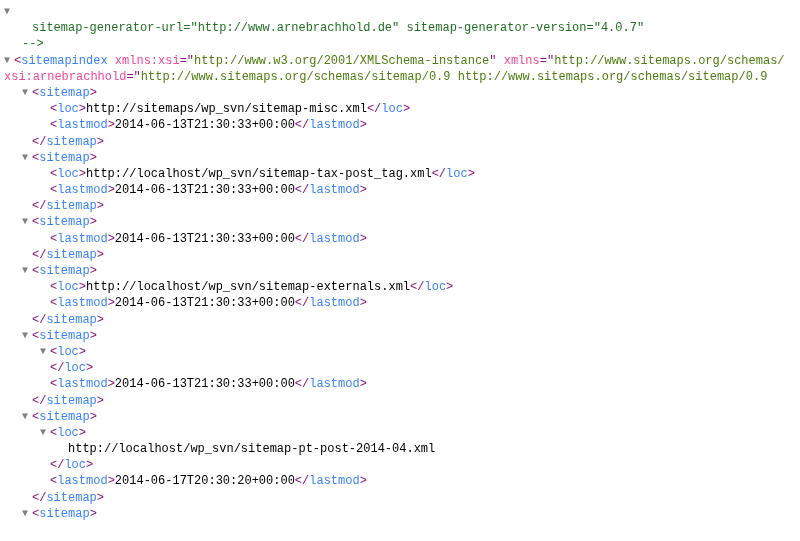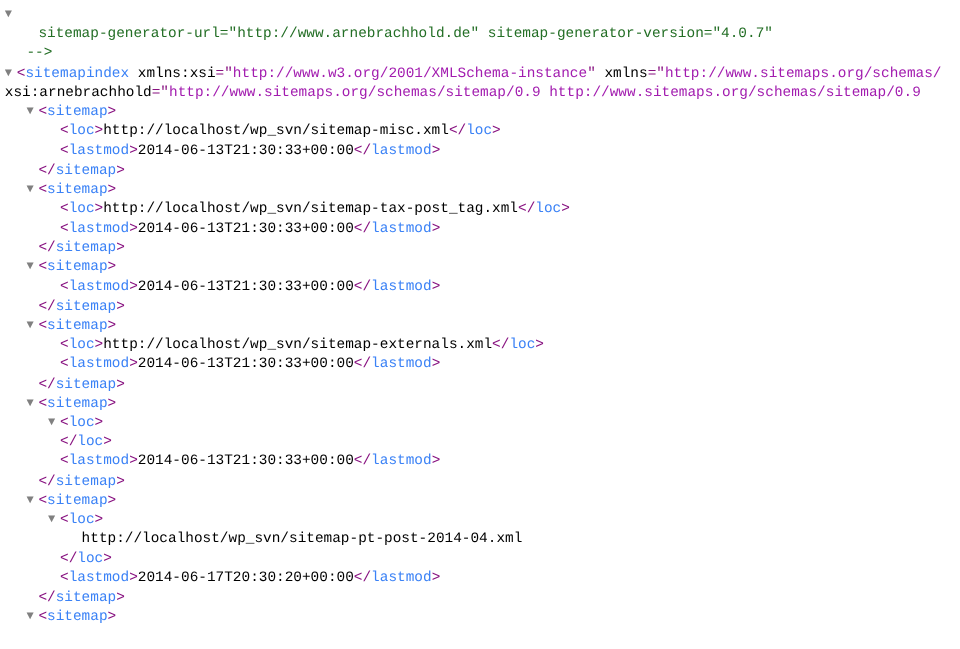--- a/index.html
+++ b/index.html
@@ -20,38 +20,38 @@
     display: inline-block;
     width: 10px;
     color: #808080;
     font-size: 10px;
     vertical-align: 1px;
     user-select: none;
     cursor: pointer;
   }
   .nop { display:inline-block; width:10px; }
   .tagname { color: #3b82f6; }
-  .attrname { color: #000000; }
-  .attrval  { color: #a21caf; text-align: right; }
+  .attrname { color: #ec4899; }
+  .attrval  { color: #4d7c0f; text-align: right; }
   .comment  { color: #236e25; }
   .text     { color: #000; }
   .punct    { color: #881280; }
 </style>
 </head>
 <body>
 
 <div id="tree">
     <div class="line "><span class="tri">▼</span><span class="comment"></span></div>
     <div class="line indent1"><span class="nop"></span><span class="comment">sitemap-generator-url="http://www.arnebrachhold.de" sitemap-generator-version="4.0.7"</span></div>
     <div class="line indent1"><span class="comment">--&gt;</span></div>
     <div class="line indent1"><span class="comment"></span></div>
     <div class="line "><span class="tri">▼</span><span class="punct">&lt;</span><span class="tagname">sitemapindex</span> <span class="attrname">xmlns:xsi</span><span class="punct">="</span><span class="attrval">http://www.w3.org/2001/XMLSchema-instance</span><span class="punct">"</span> <span class="attrname">xmlns</span><span class="punct">="</span><span class="attrval">http://www.sitemaps.org/schemas/</span></div>
     <div class="line "><span class="attrname">xsi:arnebrachhold</span><span class="punct">="</span><span class="attrval">http://www.sitemaps.org/schemas/sitemap/0.9 http://www.sitemaps.org/schemas/sitemap/0.9</span></div>
     <div class="line indent1"><span class="tri">▼</span><span><span class="punct">&lt;</span><span class="tagname">sitemap</span><span class="punct">&gt;</span></span></div>
-    <div class="line indent2"><span class="nop"></span><span><span class="punct">&lt;</span><span class="tagname">loc</span><span class="punct">&gt;</span><span class="text">http://localhost/wp_svn/sitemap-misc.xml</span><span class="punct">&lt;/</span><span class="tagname">loc</span><span class="punct">&gt;</span></span></div>
+    <div class="line indent2"><span class="nop"></span><span><span class="punct">&lt;</span><span class="tagname">loc</span><span class="punct">&gt;</span><span class="text">http://sitemaps/wp_svn/sitemap-misc.xml</span><span class="punct">&lt;/</span><span class="tagname">loc</span><span class="punct">&gt;</span></span></div>
     <div class="line indent2"><span class="nop"></span><span><span class="punct">&lt;</span><span class="tagname">lastmod</span><span class="punct">&gt;</span><span class="text">2014-06-13T21:30:33+00:00</span><span class="punct">&lt;/</span><span class="tagname">lastmod</span><span class="punct">&gt;</span></span></div>
     <div class="line indent1"><span class="nop"></span><span><span class="punct">&lt;/</span><span class="tagname">sitemap</span><span class="punct">&gt;</span></span></div>
     <div class="line indent1"><span class="tri">▼</span><span><span class="punct">&lt;</span><span class="tagname">sitemap</span><span class="punct">&gt;</span></span></div>
     <div class="line indent2"><span class="nop"></span><span><span class="punct">&lt;</span><span class="tagname">loc</span><span class="punct">&gt;</span><span class="text">http://localhost/wp_svn/sitemap-tax-post_tag.xml</span><span class="punct">&lt;/</span><span class="tagname">loc</span><span class="punct">&gt;</span></span></div>
     <div class="line indent2"><span class="nop"></span><span><span class="punct">&lt;</span><span class="tagname">lastmod</span><span class="punct">&gt;</span><span class="text">2014-06-13T21:30:33+00:00</span><span class="punct">&lt;/</span><span class="tagname">lastmod</span><span class="punct">&gt;</span></span></div>
     <div class="line indent1"><span class="nop"></span><span><span class="punct">&lt;/</span><span class="tagname">sitemap</span><span class="punct">&gt;</span></span></div>
     <div class="line indent1"><span class="tri">▼</span><span><span class="punct">&lt;</span><span class="tagname">sitemap</span><span class="punct">&gt;</span></span></div>
     <div class="line indent2"><span class="nop"></span><span><span class="punct">&lt;</span><span class="tagname">lastmod</span><span class="punct">&gt;</span><span class="text">2014-06-13T21:30:33+00:00</span><span class="punct">&lt;/</span><span class="tagname">lastmod</span><span class="punct">&gt;</span></span></div>
     <div class="line indent1"><span class="nop"></span><span><span class="punct">&lt;/</span><span class="tagname">sitemap</span><span class="punct">&gt;</span></span></div>
     <div class="line indent1"><span class="tri">▼</span><span><span class="punct">&lt;</span><span class="tagname">sitemap</span><span class="punct">&gt;</span></span></div>

